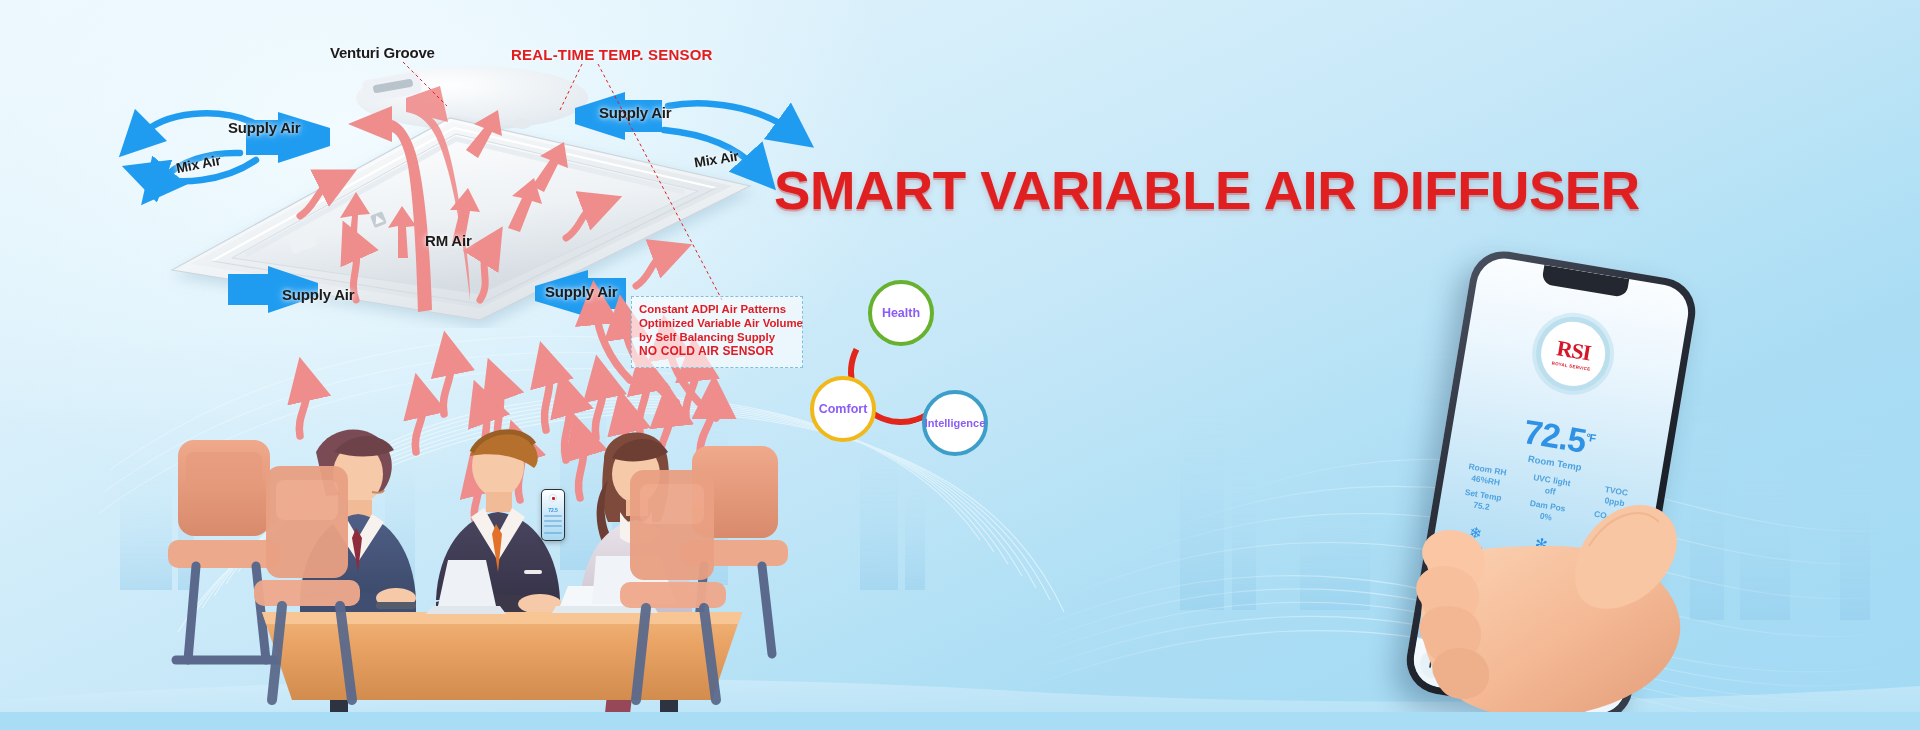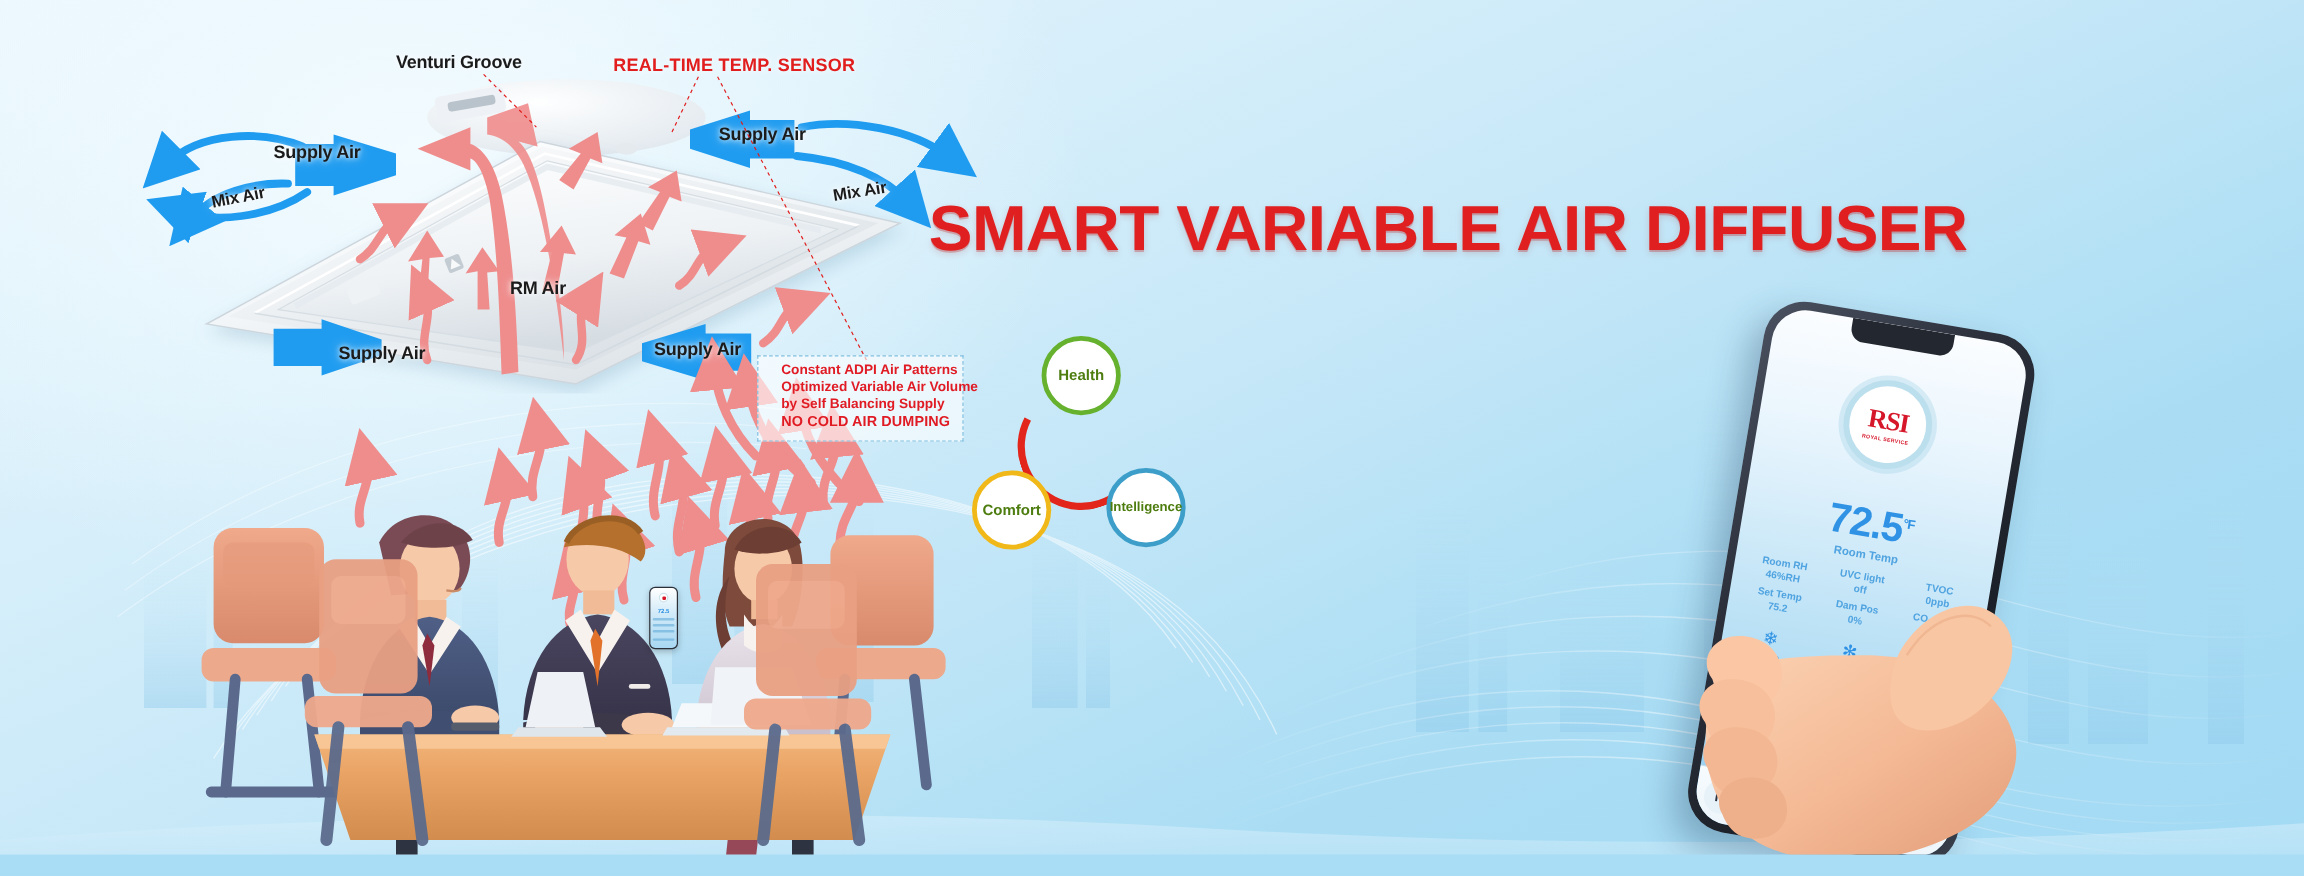--- a/index.html
+++ b/index.html
@@ -37,21 +37,21 @@
     position:absolute; color:#e11d1d; font-weight:800; font-size:15px;
     letter-spacing:.2px; white-space:nowrap;
     text-shadow:0 0 5px rgba(255,255,255,.9);
   }
 
   
   .callout {
     position:absolute; left:631px; top:296px; width:172px; height:72px;
     border:1px dashed #7fbfe0;
     background:rgba(255,255,255,.62);
-    padding:5px 7px 4px 19px;
+    padding:5px 7px 4px 7px;
     line-height:1.23;
   }
   .callout div { color:#e01b24; font-size:11.4px; font-weight:700; white-space:nowrap; }
   .callout .bold-word { font-weight:800; }
   .callout .strong { font-weight:800; font-size:12px; letter-spacing:.1px; }
 
   
   .headline {
     position:absolute; left:774px; top:163px; width:690px; height:58px;
     color:#e02020;
@@ -81,24 +81,24 @@
     transform:rotate(-18deg);
   }
   .iaq-text {
     font-family:"Liberation Serif", serif; color:#c8152b;
     font-size:41px; font-weight:400; letter-spacing:.5px; line-height:1;
     margin-top:-2px;
   }
   .iaq-node {
     position:absolute; width:66px; height:66px; border-radius:50%;
     background:#fff; display:flex; align-items:center; justify-content:center;
-    font-size:12.5px; font-weight:700; color:#4d7c0f;
+    font-size:12.5px; font-weight:700; color:#8b5cf6;
   }
   .iaq-health { left:68px; top:0; border:4px solid #66b12e; }
-  .iaq-comfort { left:10px; top:112px; border:4px solid #f0b818; }
+  .iaq-comfort { left:10px; top:96px; border:4px solid #f0b818; }
   .iaq-intel  { left:122px; top:110px; border:4px solid #3d9fc9; font-size:11px; }
 
   
   .phone-area { position:absolute; left:1385px; top:240px; width:420px; height:490px; }
   .phone-body {
     position:absolute; left:52px; top:22px; width:228px; height:448px;
     border-radius:34px;
     background:linear-gradient(125deg,#4a5160 0%, #2b303b 35%, #1b1f27 70%, #3a404d 100%);
     transform:rotate(9.5deg);
     box-shadow:-10px 14px 28px rgba(30,60,90,.32);
@@ -518,21 +518,21 @@
     <path d="M582,64 L560,110" stroke="#e11d1d" stroke-width="1" stroke-dasharray="3,3" fill="none"></path>
     <path d="M598,64 L722,300" stroke="#e11d1d" stroke-width="1" stroke-dasharray="3,3" fill="none"></path>
   </svg>
 
   <div class="callout">
     <div>
       <span>Constant </span><span class="bold-word">ADPI</span><span> Air Patterns</span>
     </div>
     <div>Optimized Variable Air Volume</div>
     <div>by Self Balancing Supply</div>
-    <div class="strong">NO COLD AIR DUMPING</div>
+    <div class="strong">NO COLD AIR SENSOR</div>
   </div>
 
   <div class="headline">SMART VARIABLE AIR DIFFUSER</div>
 
   <div class="iaq-wrap">
     <div class="iaq-center-ring"></div>
     <div class="iaq-node iaq-health">
       <span>Health</span>
     </div>
     <div class="iaq-node iaq-comfort">

